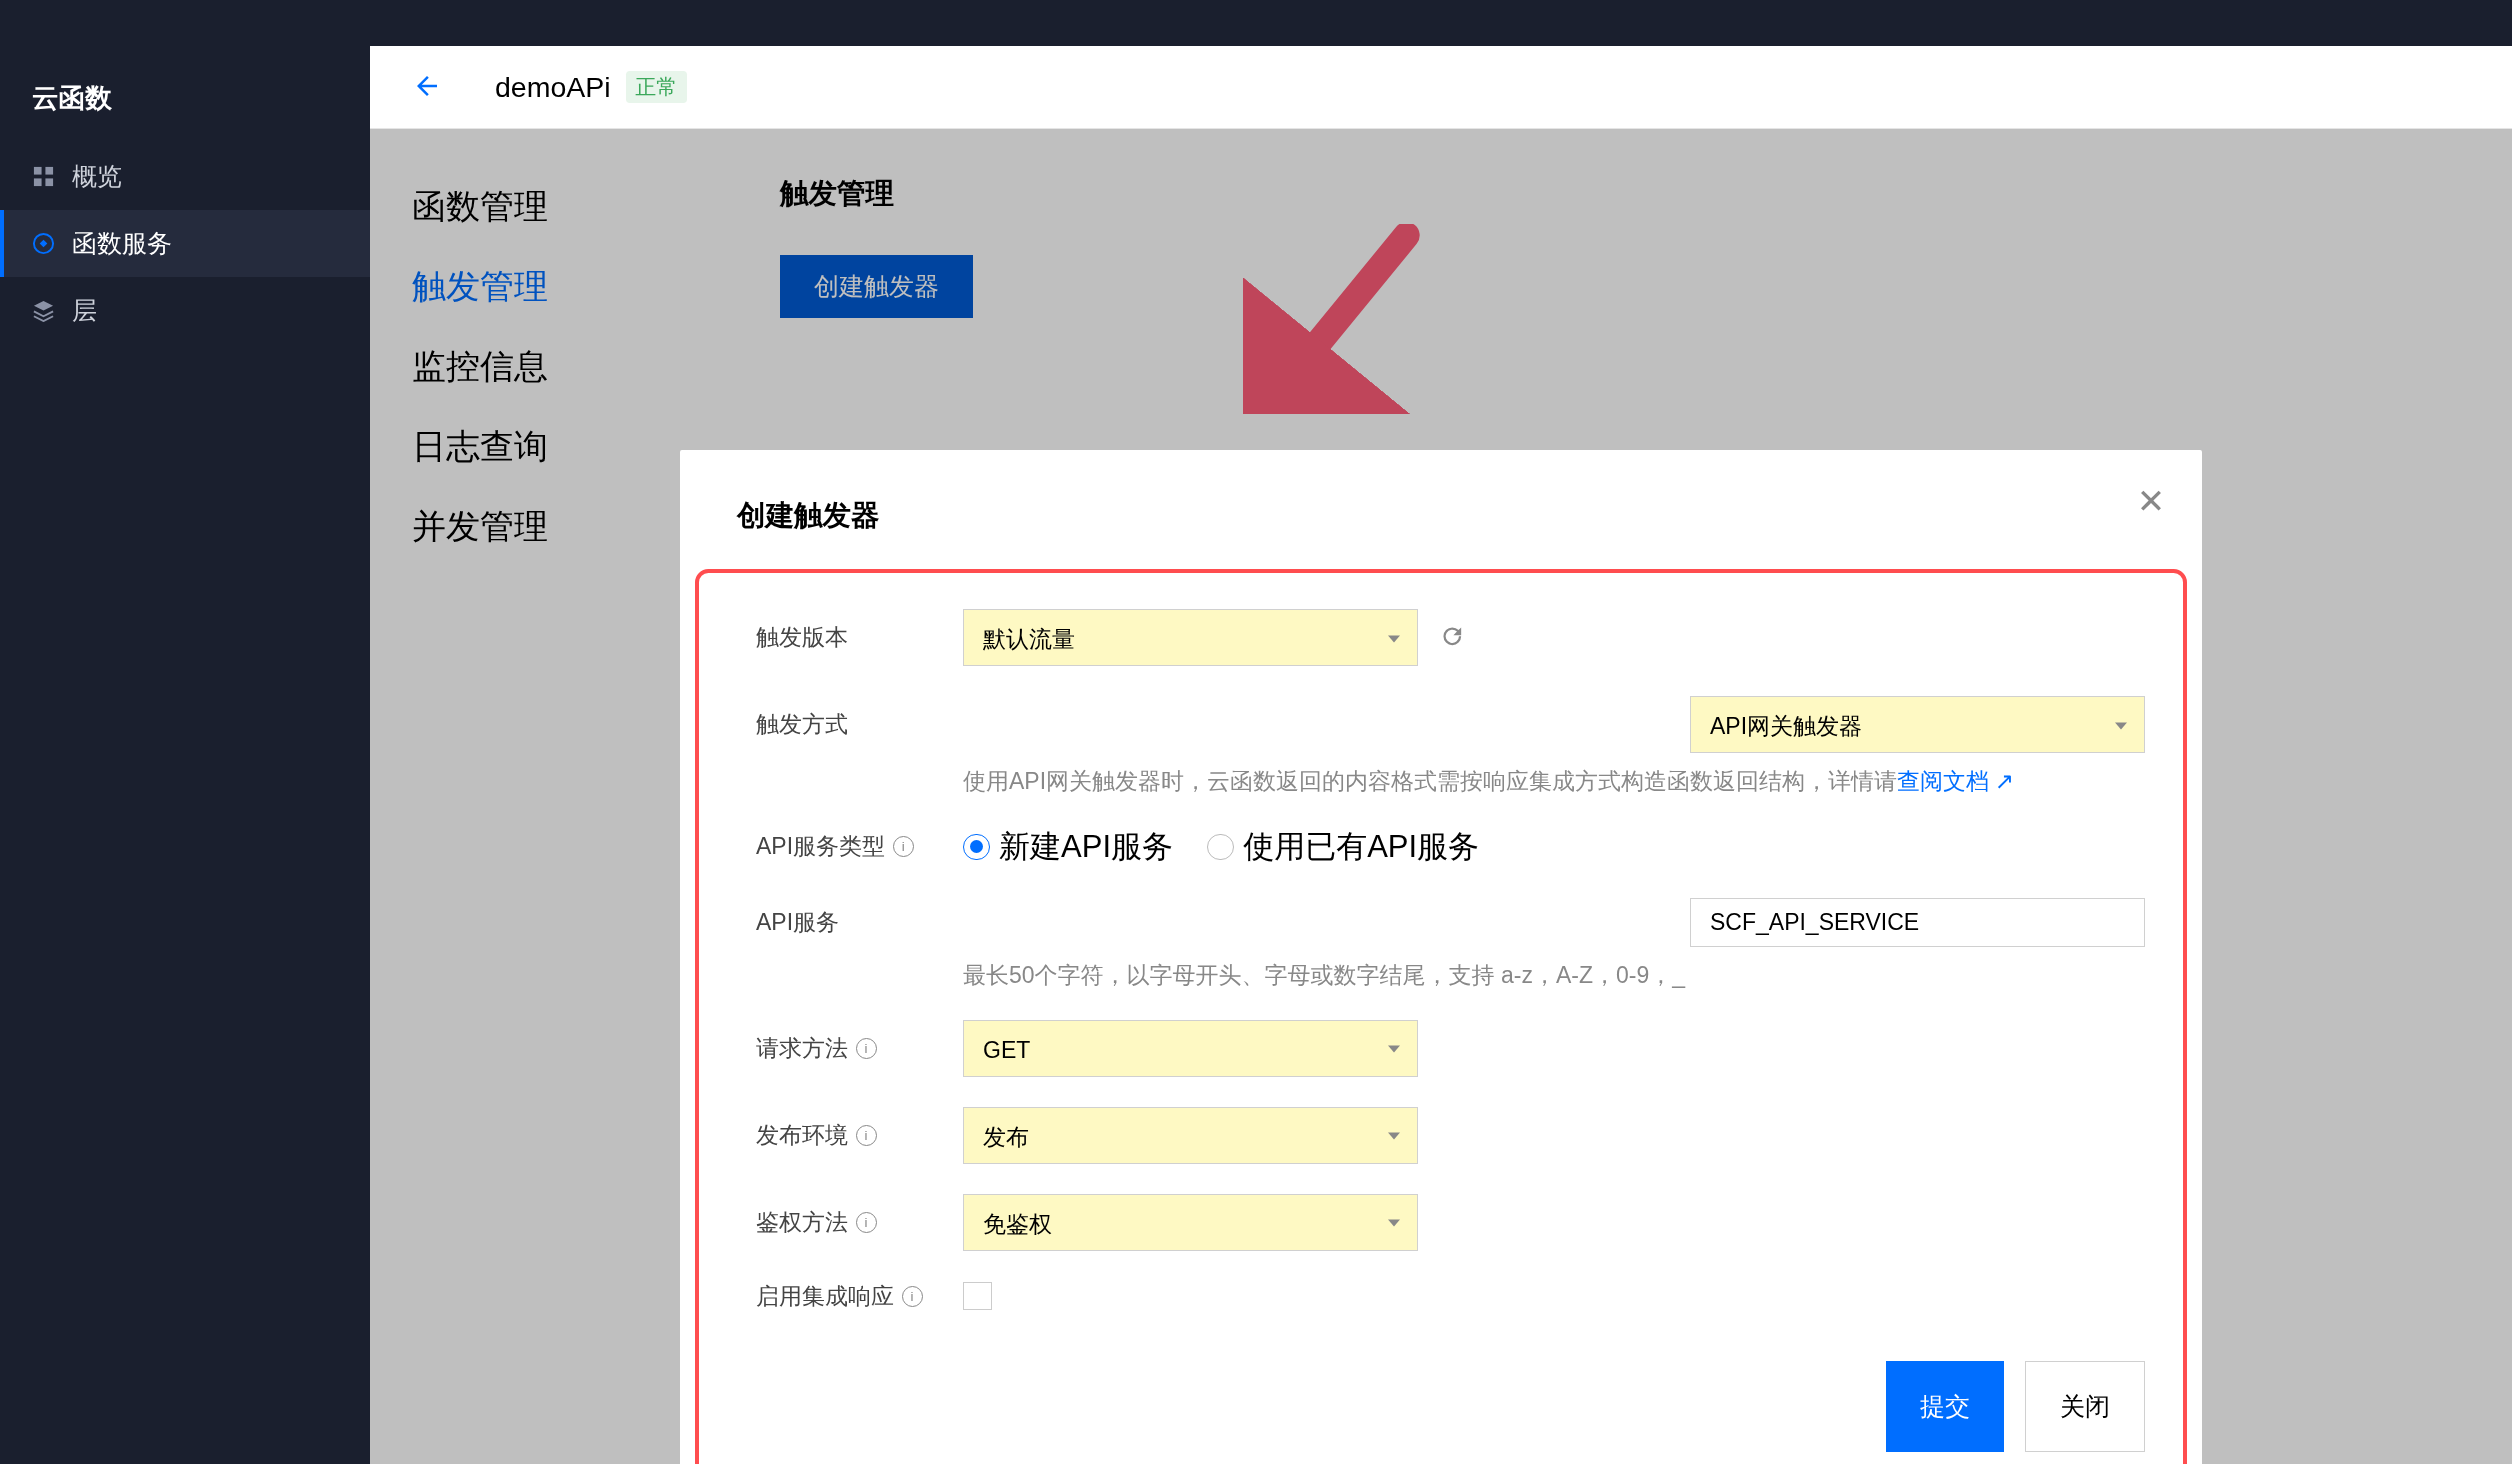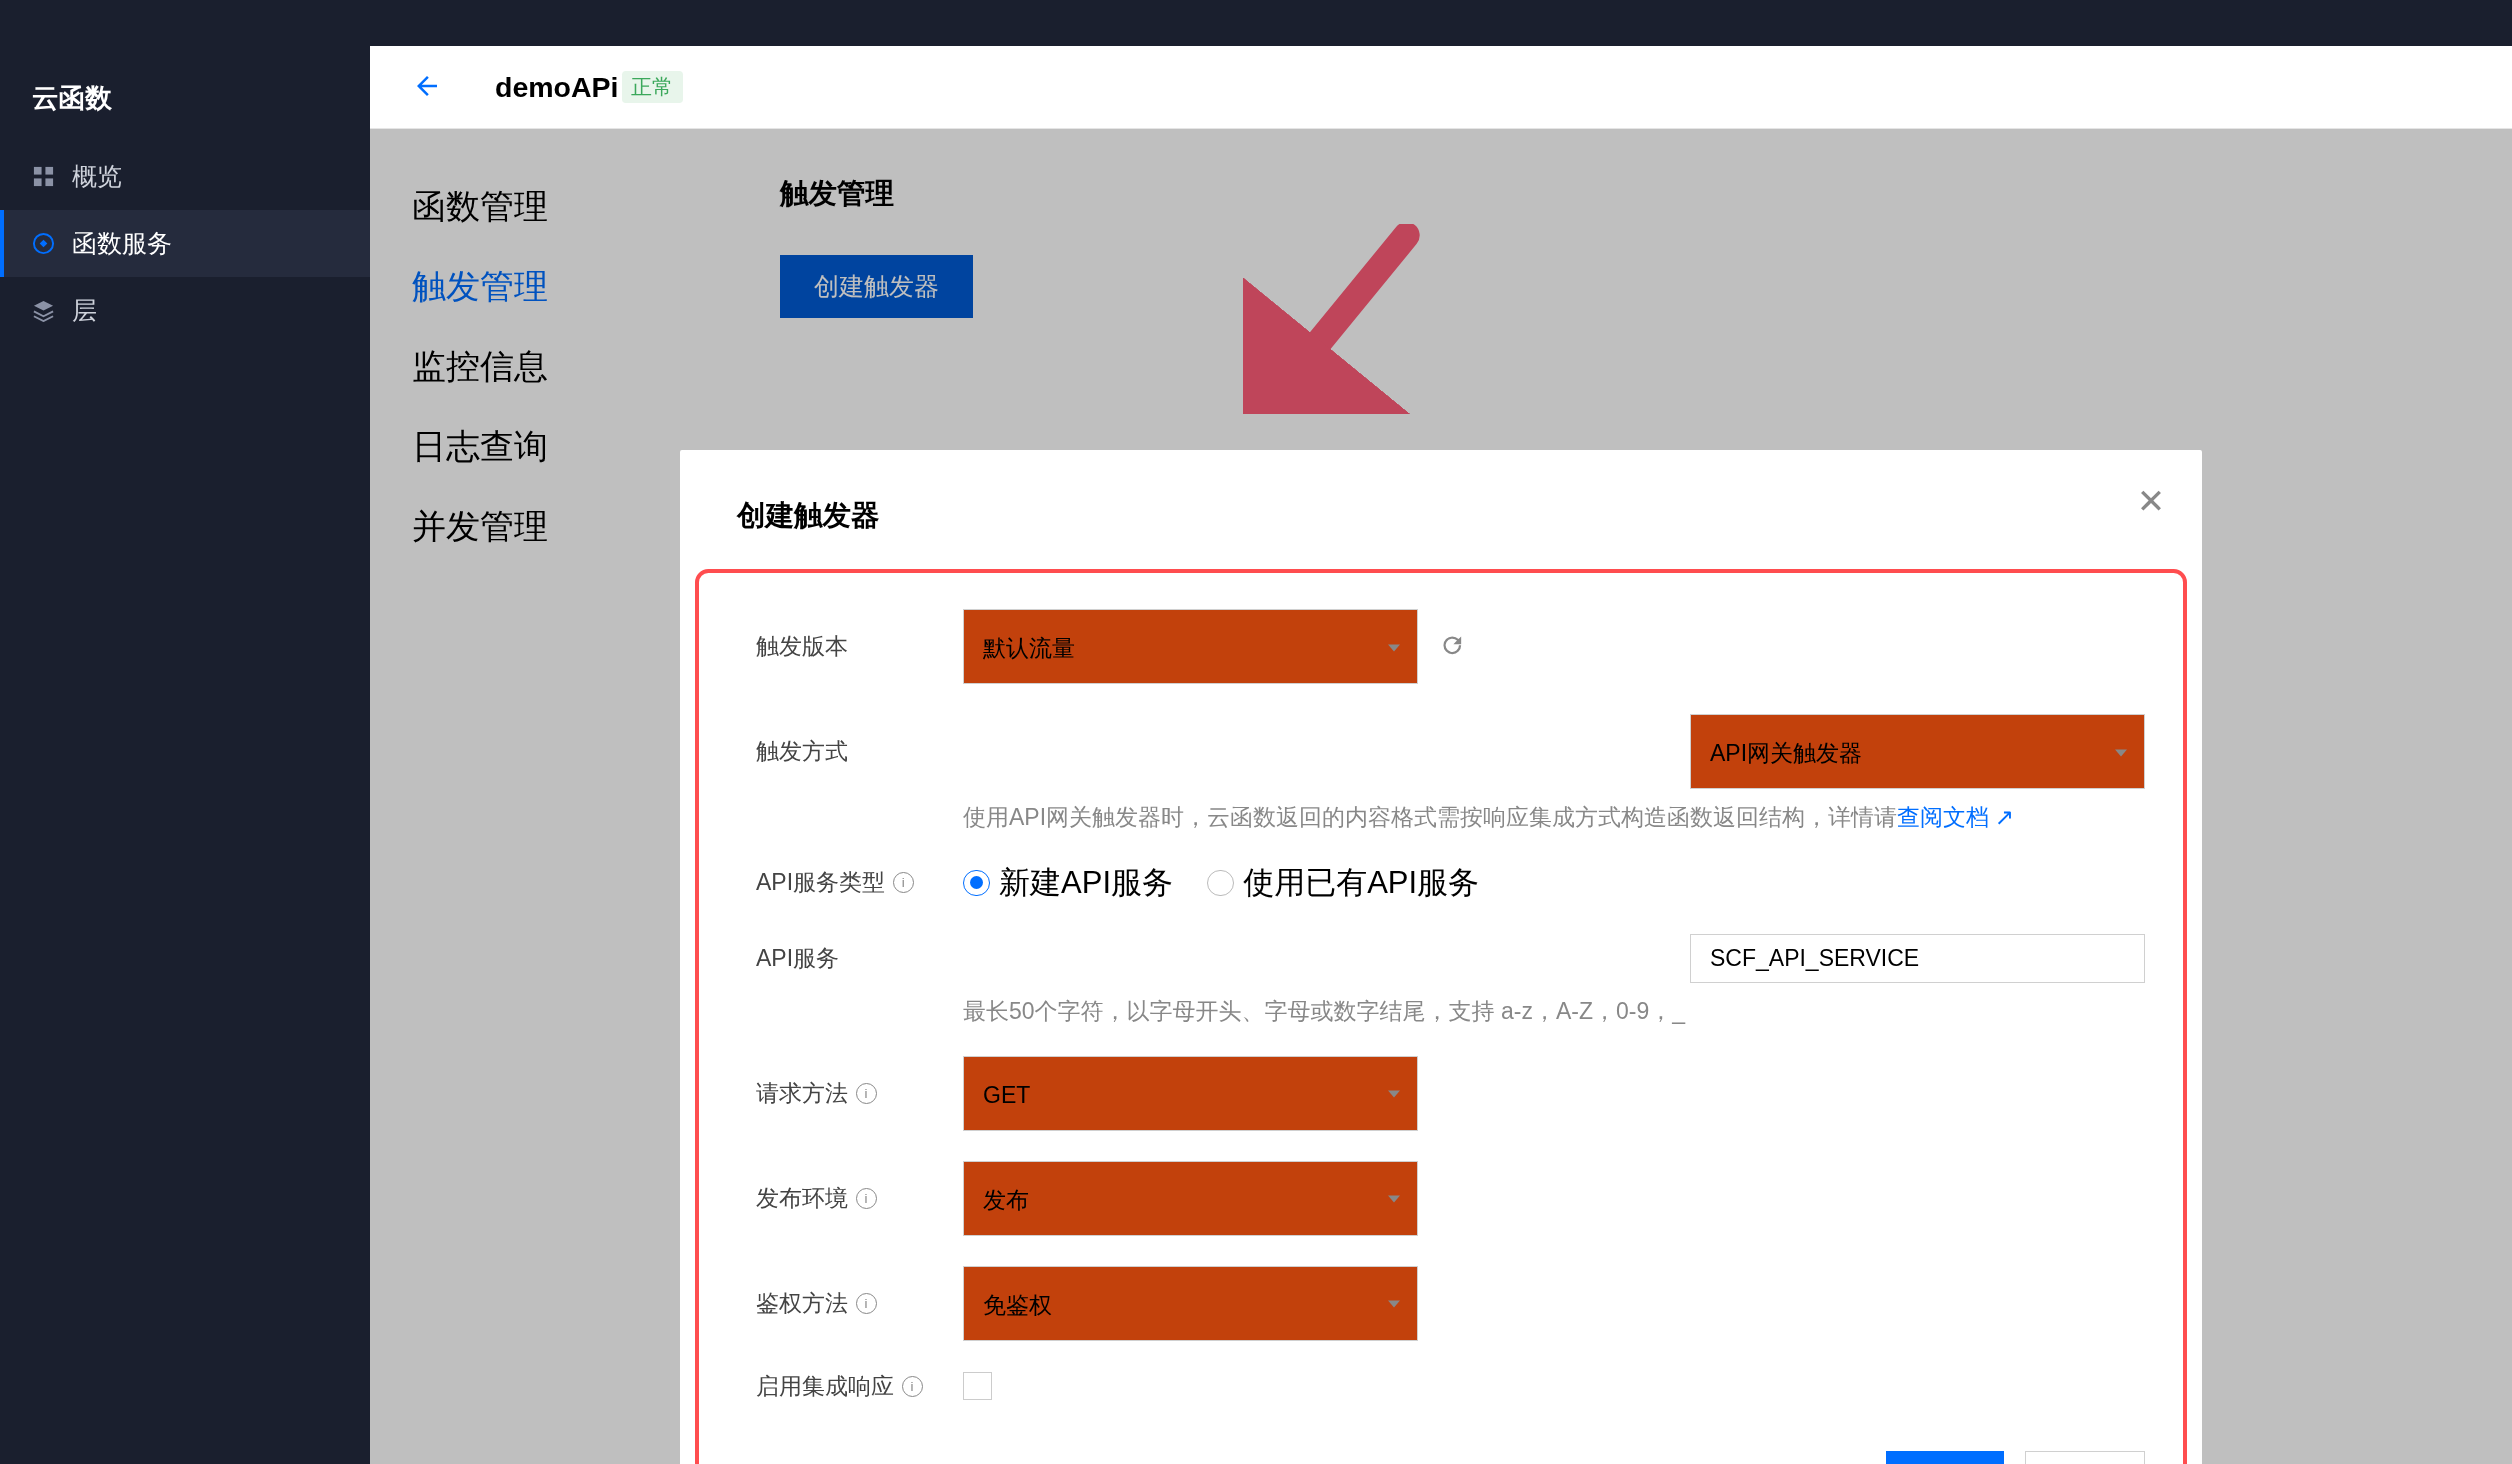--- a/index.html
+++ b/index.html
@@ -8,41 +8,41 @@
     .main-area { display: flex; height: calc(100% - 46px); }
     .sidebar { width: 370px; background: #1a1f2e; color: #cfd3dc; padding-top: 23px; }
     .sidebar-title { font-size: 26.6px; font-weight: 600; color: #fff; padding: 11.4px 32px 26.6px 32px; }
     .sidebar-item { display: flex; align-items: center; padding: 17px 32px; font-size: 25px; cursor: pointer; position: relative; }
     .sidebar-item.active { background: #252b3d; color: #fff; }
     .sidebar-item.active::before { content: ''; position: absolute; left: 0; top: 0; bottom: 0; width: 3.8px; background: #006eff; }
     .sidebar-item .icon { width: 23px; height: 23px; margin-right: 17px; display: inline-flex; align-items: center; justify-content: center; }
     .content { flex: 1; background: #fff; display: flex; flex-direction: column; position: relative; }
     .content-header { height: 83px; background: #fff; display: flex; align-items: center; padding: 0 42px; border-bottom: 0.9px solid #e5e5e5; }
     .back-arrow { cursor: pointer; margin-right: 53px; }
-    .app-name { font-size: 28.5px; font-weight: 700; color: #000; margin-right: 3px; }
+    .app-name { font-size: 28.5px; font-weight: 400; color: #000; margin-right: 15px; }
     .status-badge { font-size: 21px; color: #3ba85b; background: #e8f5eb; padding: 1.9px 9.5px; border-radius: 3.8px; }
     .content-body { display: flex; flex: 1; position: relative; }
     .subnav { width: 389px; padding: 38px 0 0 42px; }
     .subnav-item { font-size: 34px; color: #000; padding: 17px 0; cursor: pointer; }
     .subnav-item.active { color: #006eff; }
     .main-panel { flex: 1; padding: 46px 0 0 0; }
     .panel-title { font-size: 28.5px; font-weight: 600; color: #000; margin-bottom: 42px; padding-left: 21px; }
     .create-btn { background: #005bd4; color: #fff; border: none; font-size: 25px; padding: 15px 34px; cursor: pointer; margin-left: 21px; }
     .arrow-overlay { position: absolute; top: 95px; left: 873px; pointer-events: none; z-index: 5; }
     .overlay { position: absolute; top: 0; left: 0; right: 0; bottom: 0; background: rgba(0,0,0,0.25); display: flex; justify-content: center; align-items: flex-start; padding-top: 321px; z-index: 10; }
     .modal { background: #fff; width: 1522px; border-radius: 1.9px; position: relative; padding: 47px 57px 53px 57px; }
     .modal-title { font-size: 28.5px; font-weight: 600; color: #000; margin-bottom: 34px; }
     .modal-close { position: absolute; top: 34px; right: 34px; cursor: pointer; color: #888; font-size: 34px; line-height: 1; width: 34px; height: 34px; display: flex; align-items: center; justify-content: center; }
     .form-highlight { border: 4.7px solid #ff4d4f; border-radius: 13.3px; padding: 36px 38px 42px 57px; margin: 0 -42px 0 -42px; }
     .form-row { display: flex; align-items: center; margin-bottom: 30px; }
     .form-row.with-hint { margin-bottom: 13.3px; justify-content: space-between; }
     .form-label { width: 207px; font-size: 23px; color: #444; display: flex; align-items: center; }
     .info-icon { display: inline-flex; width: 21px; height: 21px; border: 1.4px solid #888; border-radius: 50%; margin-left: 7.6px; align-items: center; justify-content: center; font-size: 13.3px; color: #888; font-style: normal; }
     .form-control { position: relative; }
-    .form-select { width: 455px; height: 75px; border: 0.9px solid #d0d0d0; background: #c2410c; padding: 4px 38px 0 19px; font-size: 23px; color: #000; display: flex; align-items: center; cursor: pointer; position: relative; }
+    .form-select { width: 455px; height: 57px; border: 0.9px solid #d0d0d0; background: #fef9c3; padding: 4px 38px 0 19px; font-size: 23px; color: #000; display: flex; align-items: center; cursor: pointer; position: relative; }
     .form-select::after { content: ''; position: absolute; right: 17px; top: 50%; transform: translateY(-35%); border-left: 6.6px solid transparent; border-right: 6.6px solid transparent; border-top: 7.6px solid #888; }
     .form-input { width: 455px; height: 49px; border: 0.9px solid #d0d0d0; padding: 0 19px; font-size: 23px; color: #000; background: #fff; }
     .refresh-icon { margin-left: 21px; cursor: pointer; color: #888; }
     .form-hint-row { padding-left: 207px; margin-bottom: 28.5px; font-size: 23px; color: #888; }
     .form-hint-row a { color: #006eff; text-decoration: none; }
     .link-icon { display: inline-block; color: #006eff; margin-left: 5.7px; }
     .radio-group { display: flex; align-items: center; gap: 34px; }
     .radio-item { display: flex; align-items: center; cursor: pointer; font-size: 31px; color: #000; }
     .radio-circle { width: 26.6px; height: 26.6px; border: 1.9px solid #bbb; border-radius: 50%; margin-right: 9.5px; display: flex; align-items: center; justify-content: center; }
     .radio-circle.selected { border-color: #006eff; }

